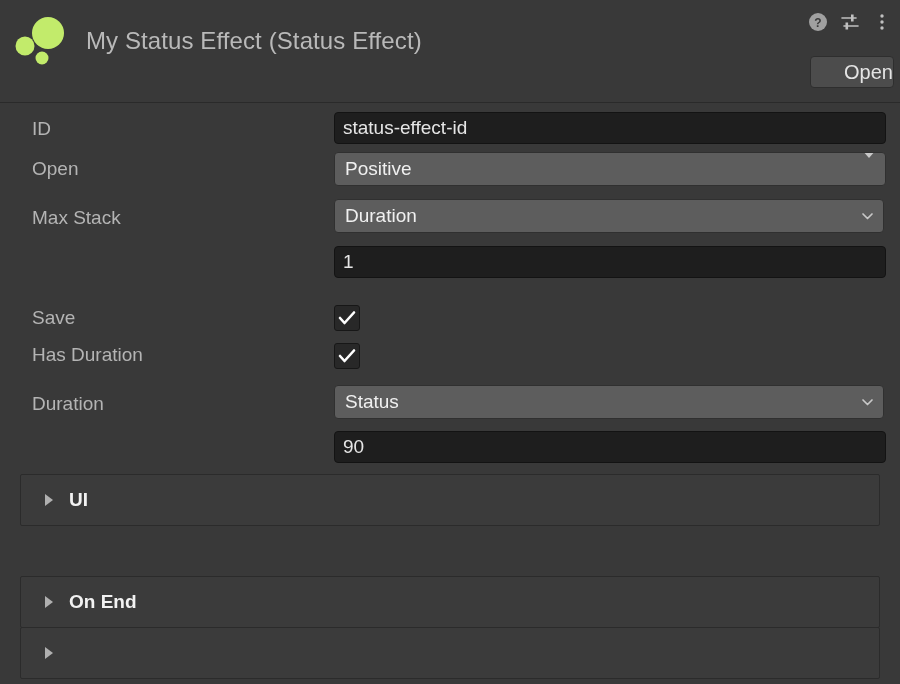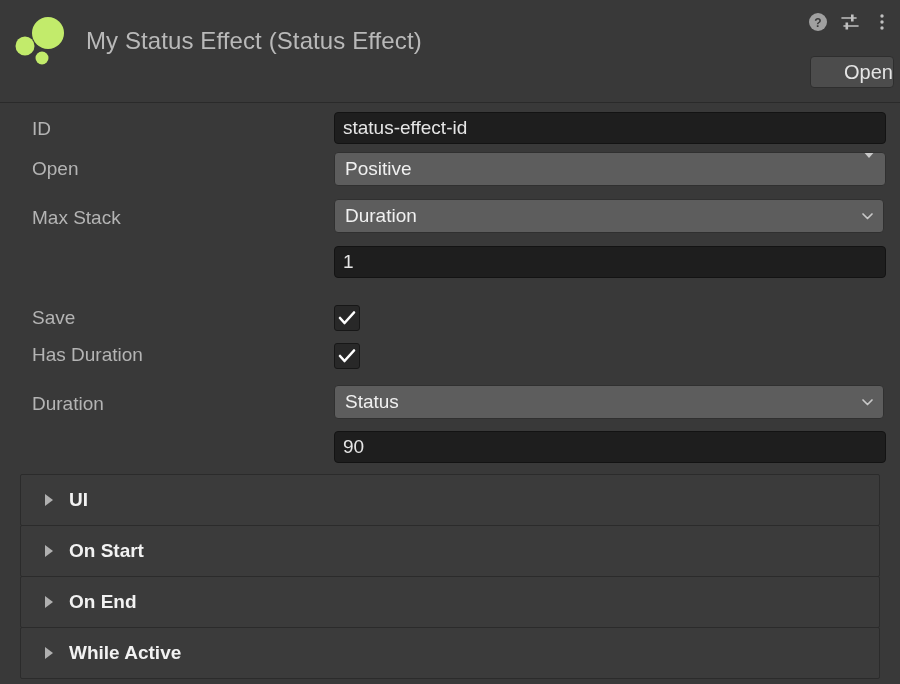--- a/index.html
+++ b/index.html
@@ -298,28 +298,23 @@
   </div>
   <div class="field" style="top:431px">
     <div class="text-input">90</div>
   </div>
 
   <div class="foldout" style="top:474px">
     <span class="foldout-arrow"></span>
     <span class="foldout-label">UI</span>
   </div>
 
-  <div class="foldout" style="top:525px">
-    <span class="foldout-arrow"></span>
-    <span class="foldout-label">On Start</span>
-  </div>
 
   <div class="foldout" style="top:576px">
     <span class="foldout-arrow"></span>
     <span class="foldout-label">On End</span>
   </div>
 
   <div class="foldout" style="top:627px">
     <span class="foldout-arrow"></span>
-    <span class="foldout-label">While Active</span>
   </div>
 
 </div>
 
 </body></html>

